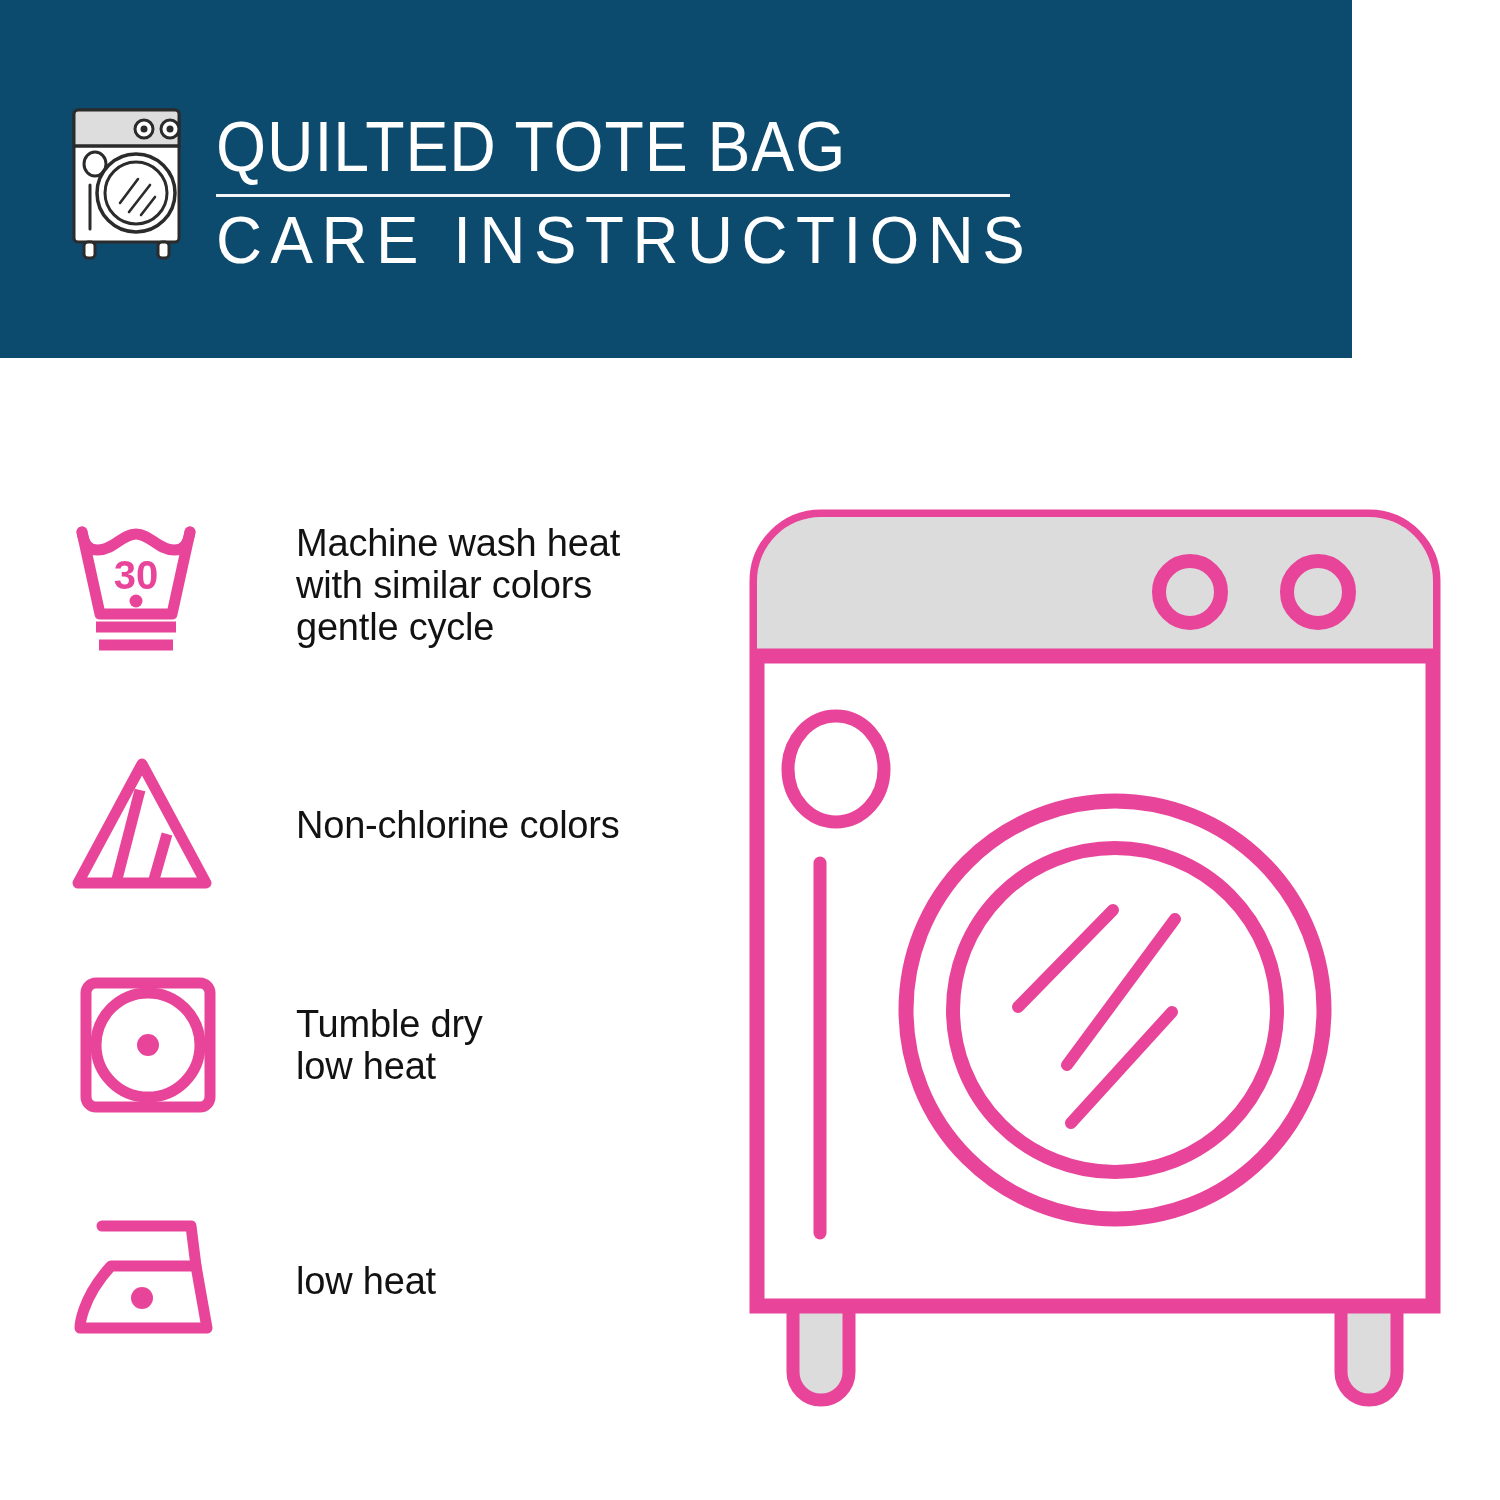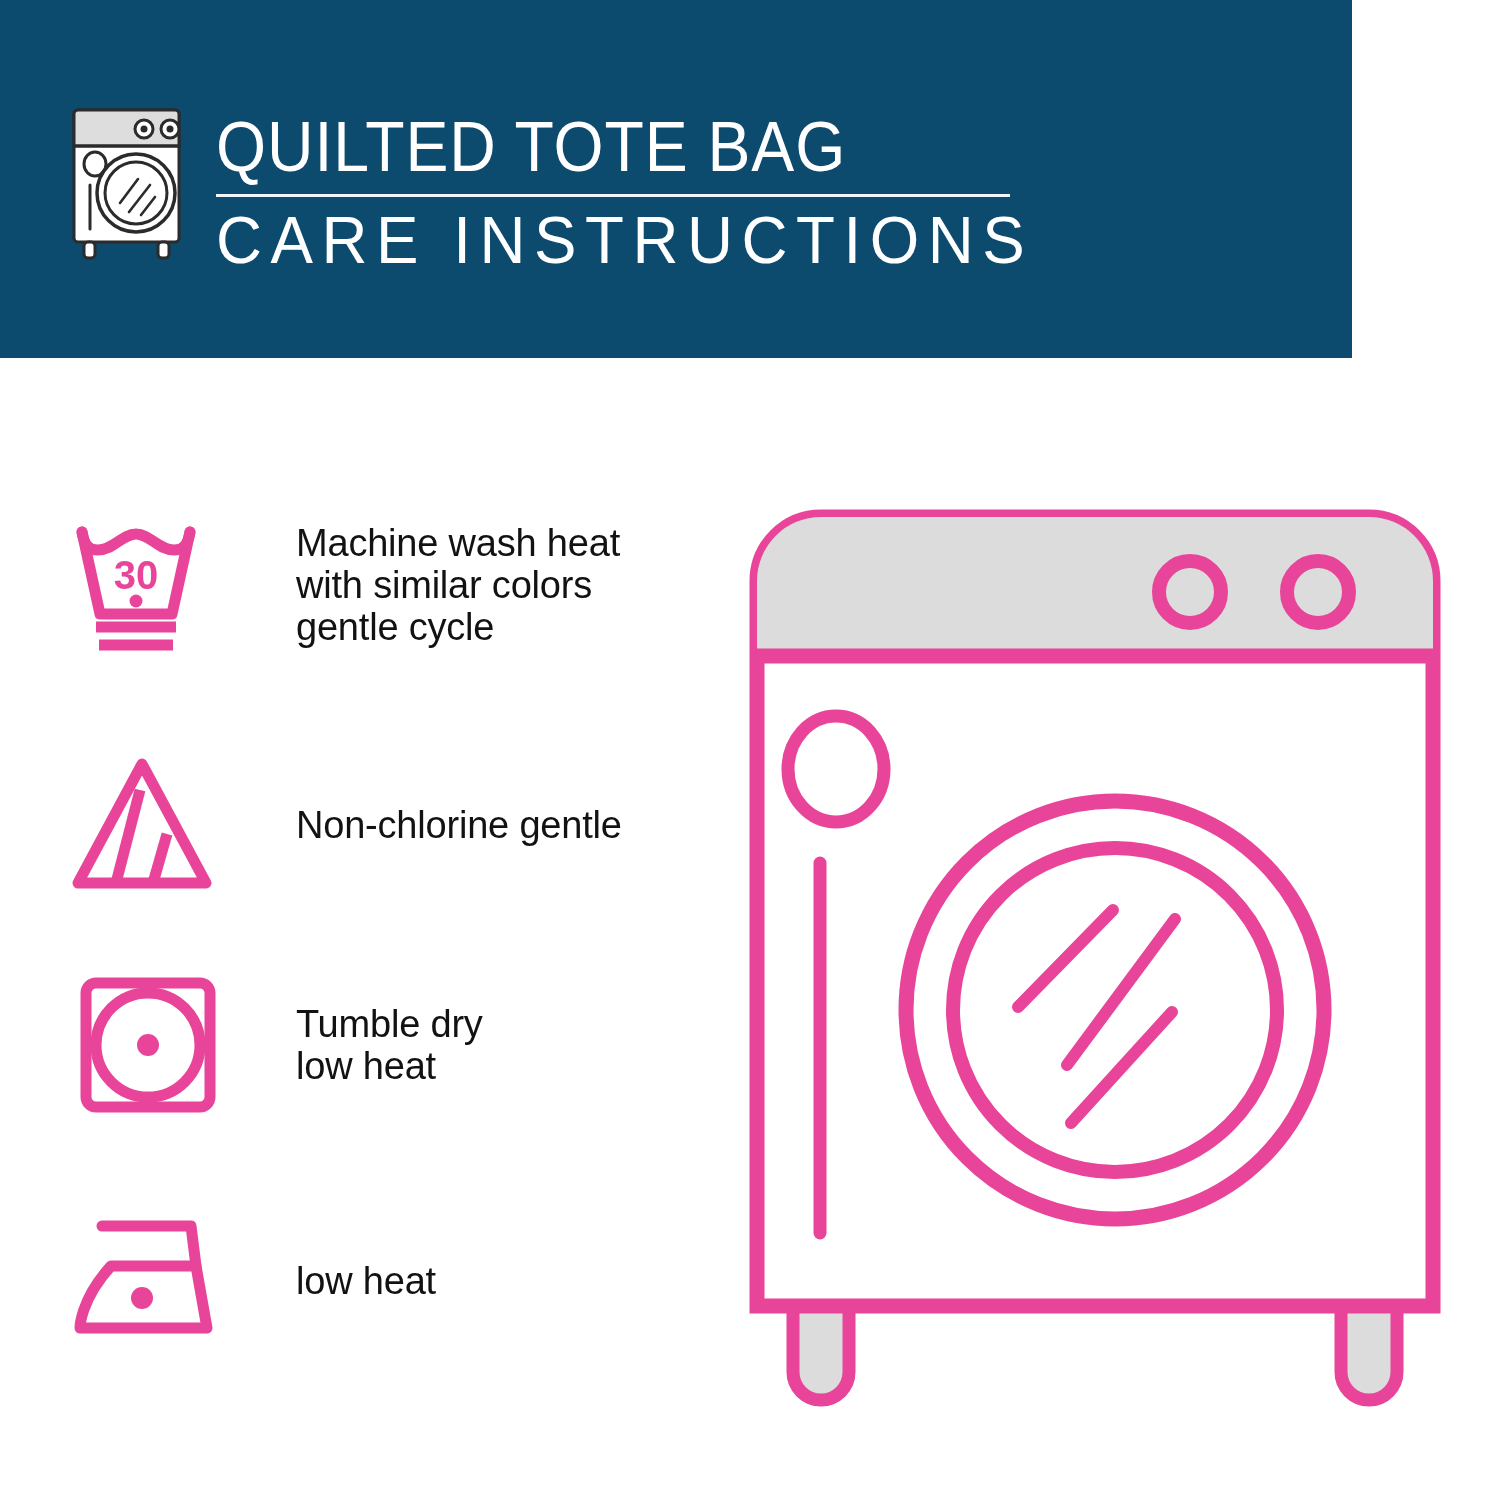--- a/index.html
+++ b/index.html
@@ -186,21 +186,21 @@
 
     <div class="care-row" id="row-1">
       <div class="care-icon">
         <svg viewBox="0 0 170 150" width="170" height="150">
           <path d="M76 14 L140 133 L12 133 Z" fill="none" stroke="#e8459a" stroke-width="11" stroke-linejoin="round"></path>
           <line x1="74" y1="40" x2="50" y2="133" stroke="#e8459a" stroke-width="11" stroke-linecap="butt"></line>
           <line x1="101" y1="84" x2="87" y2="133" stroke="#e8459a" stroke-width="11" stroke-linecap="butt"></line>
         </svg>
       </div>
       <div class="care-text">
-        <div>Non-chlorine gentle</div>
+        <div>Non-chlorine colors</div>
       </div>
     </div>
 
     <div class="care-row" id="row-2">
       <div class="care-icon">
         <svg viewBox="0 0 170 150" width="170" height="150">
           <rect x="20" y="13" width="124" height="124" rx="10" ry="10" fill="none" stroke="#e8459a" stroke-width="11"></rect>
           <circle cx="82" cy="75" r="52" fill="none" stroke="#e8459a" stroke-width="11"></circle>
           <circle cx="82" cy="75" r="11" fill="#e8459a"></circle>
         </svg>

